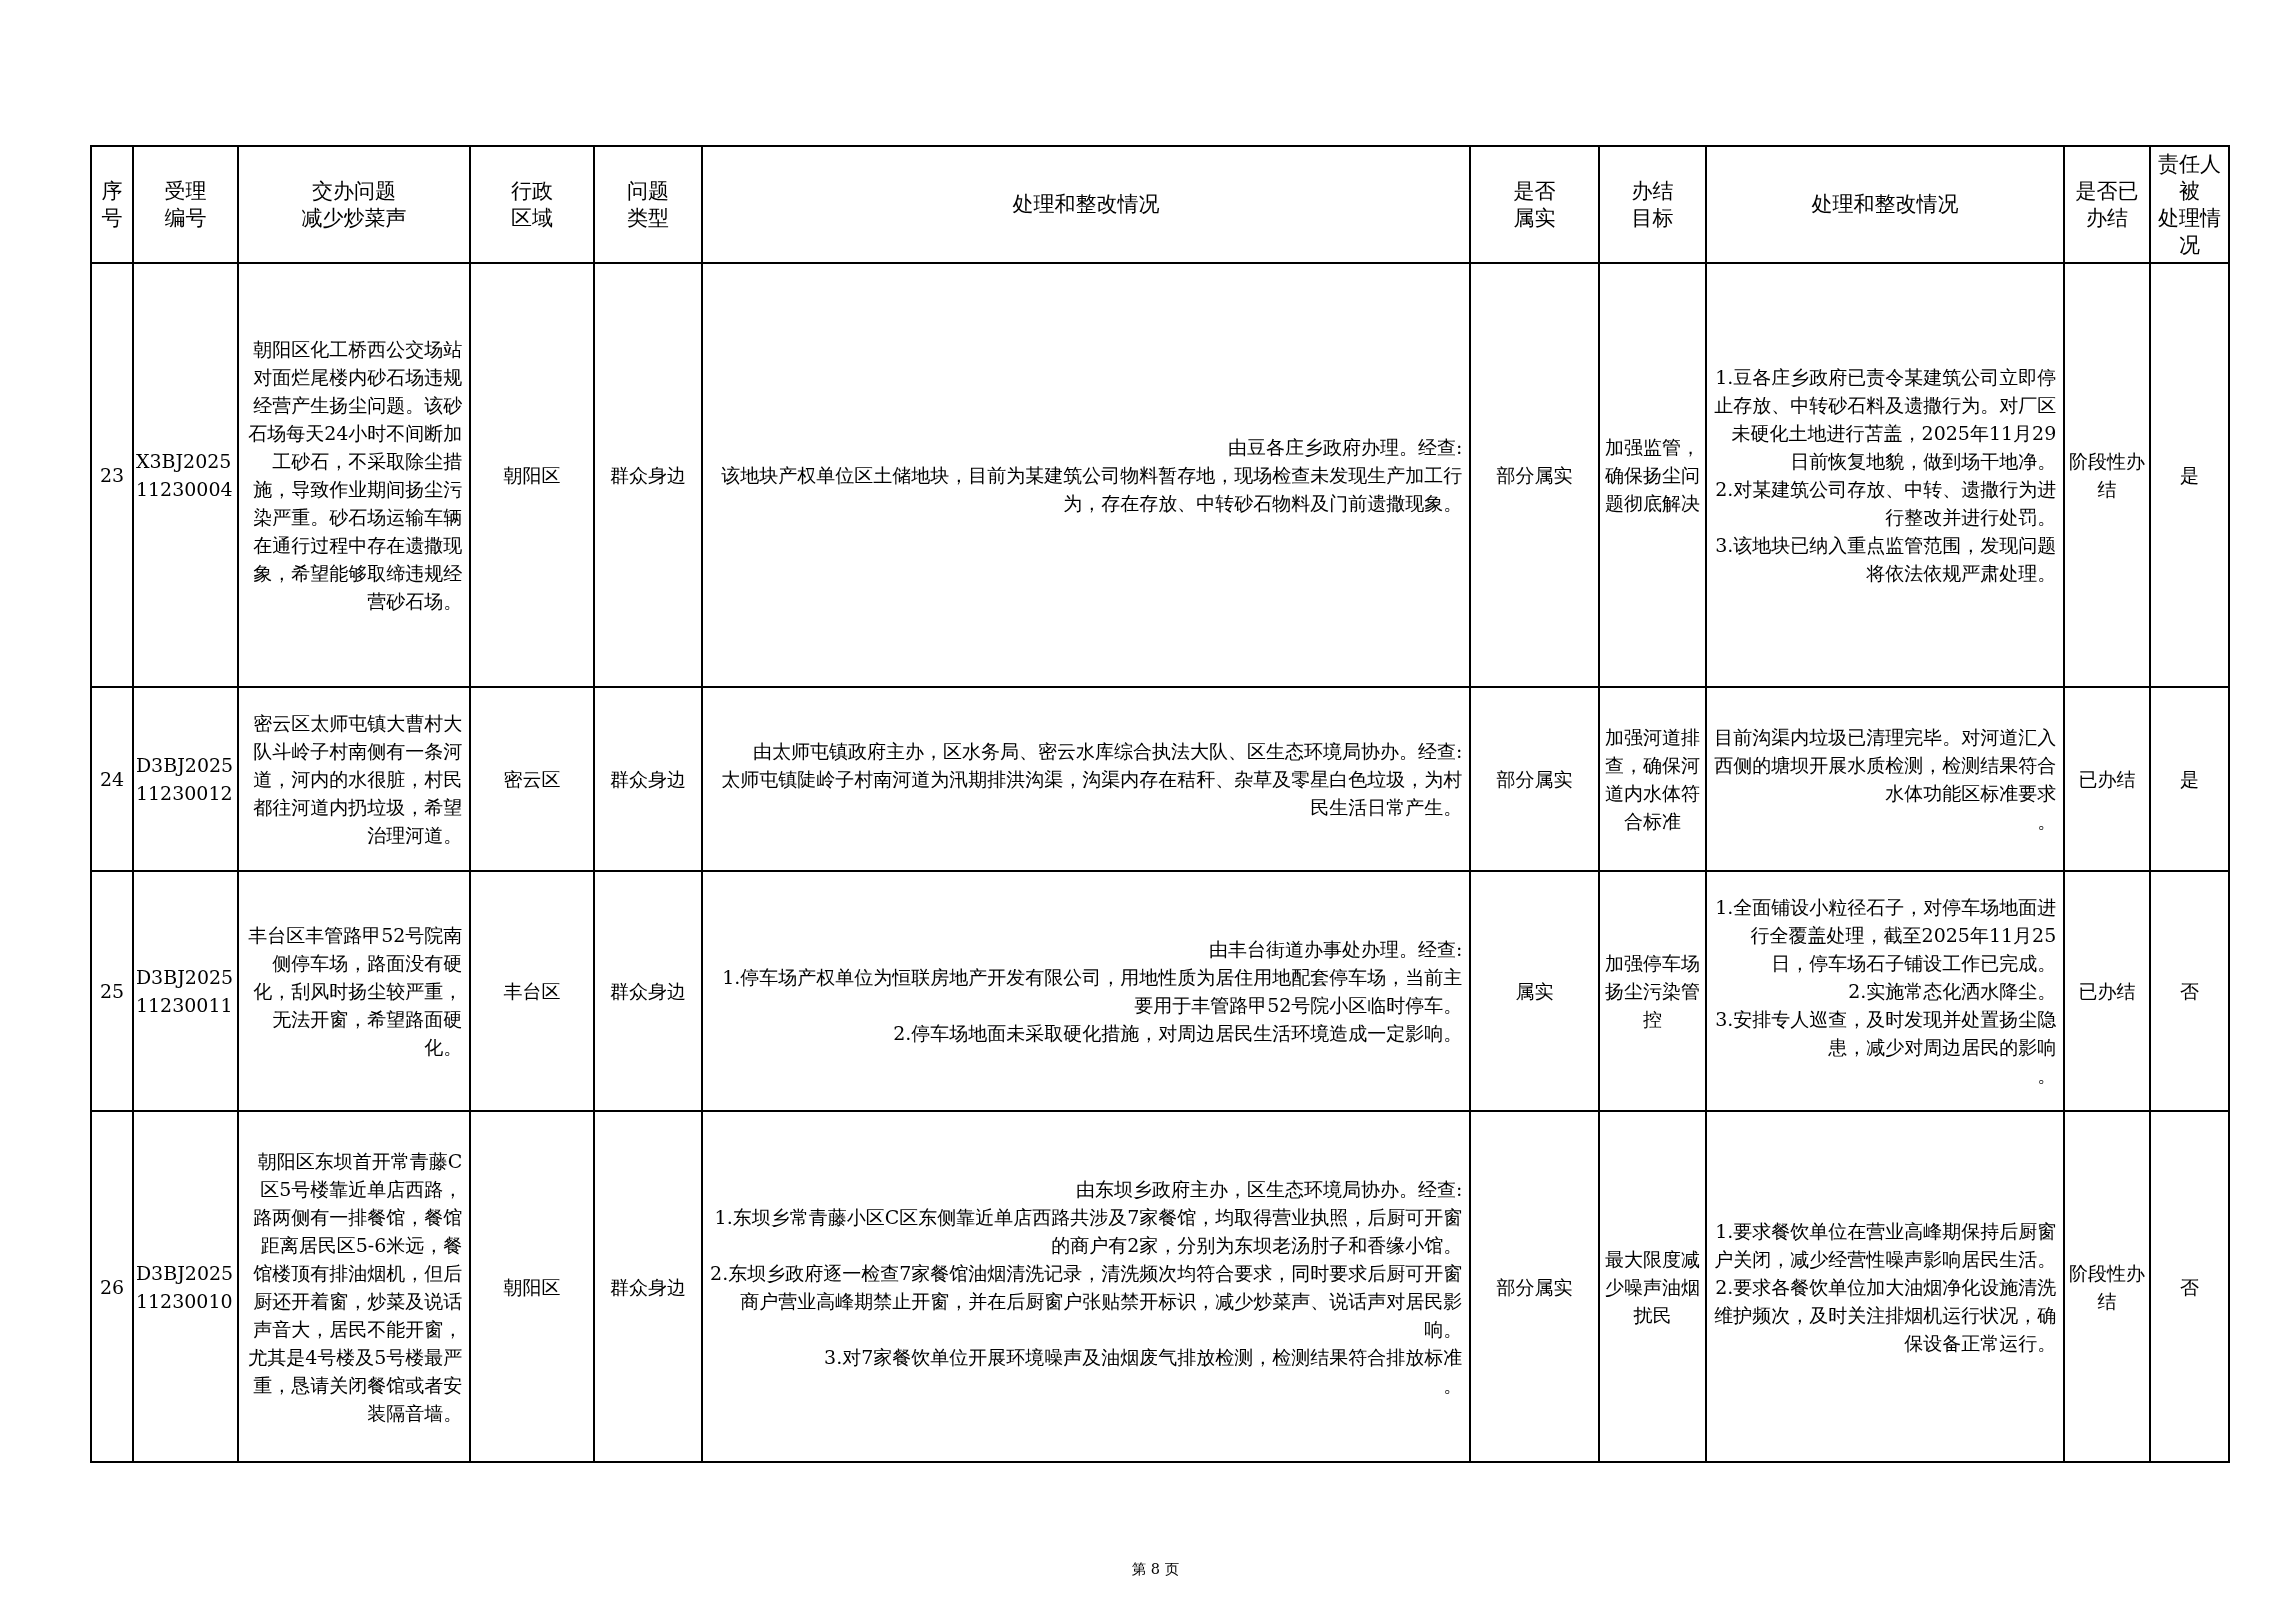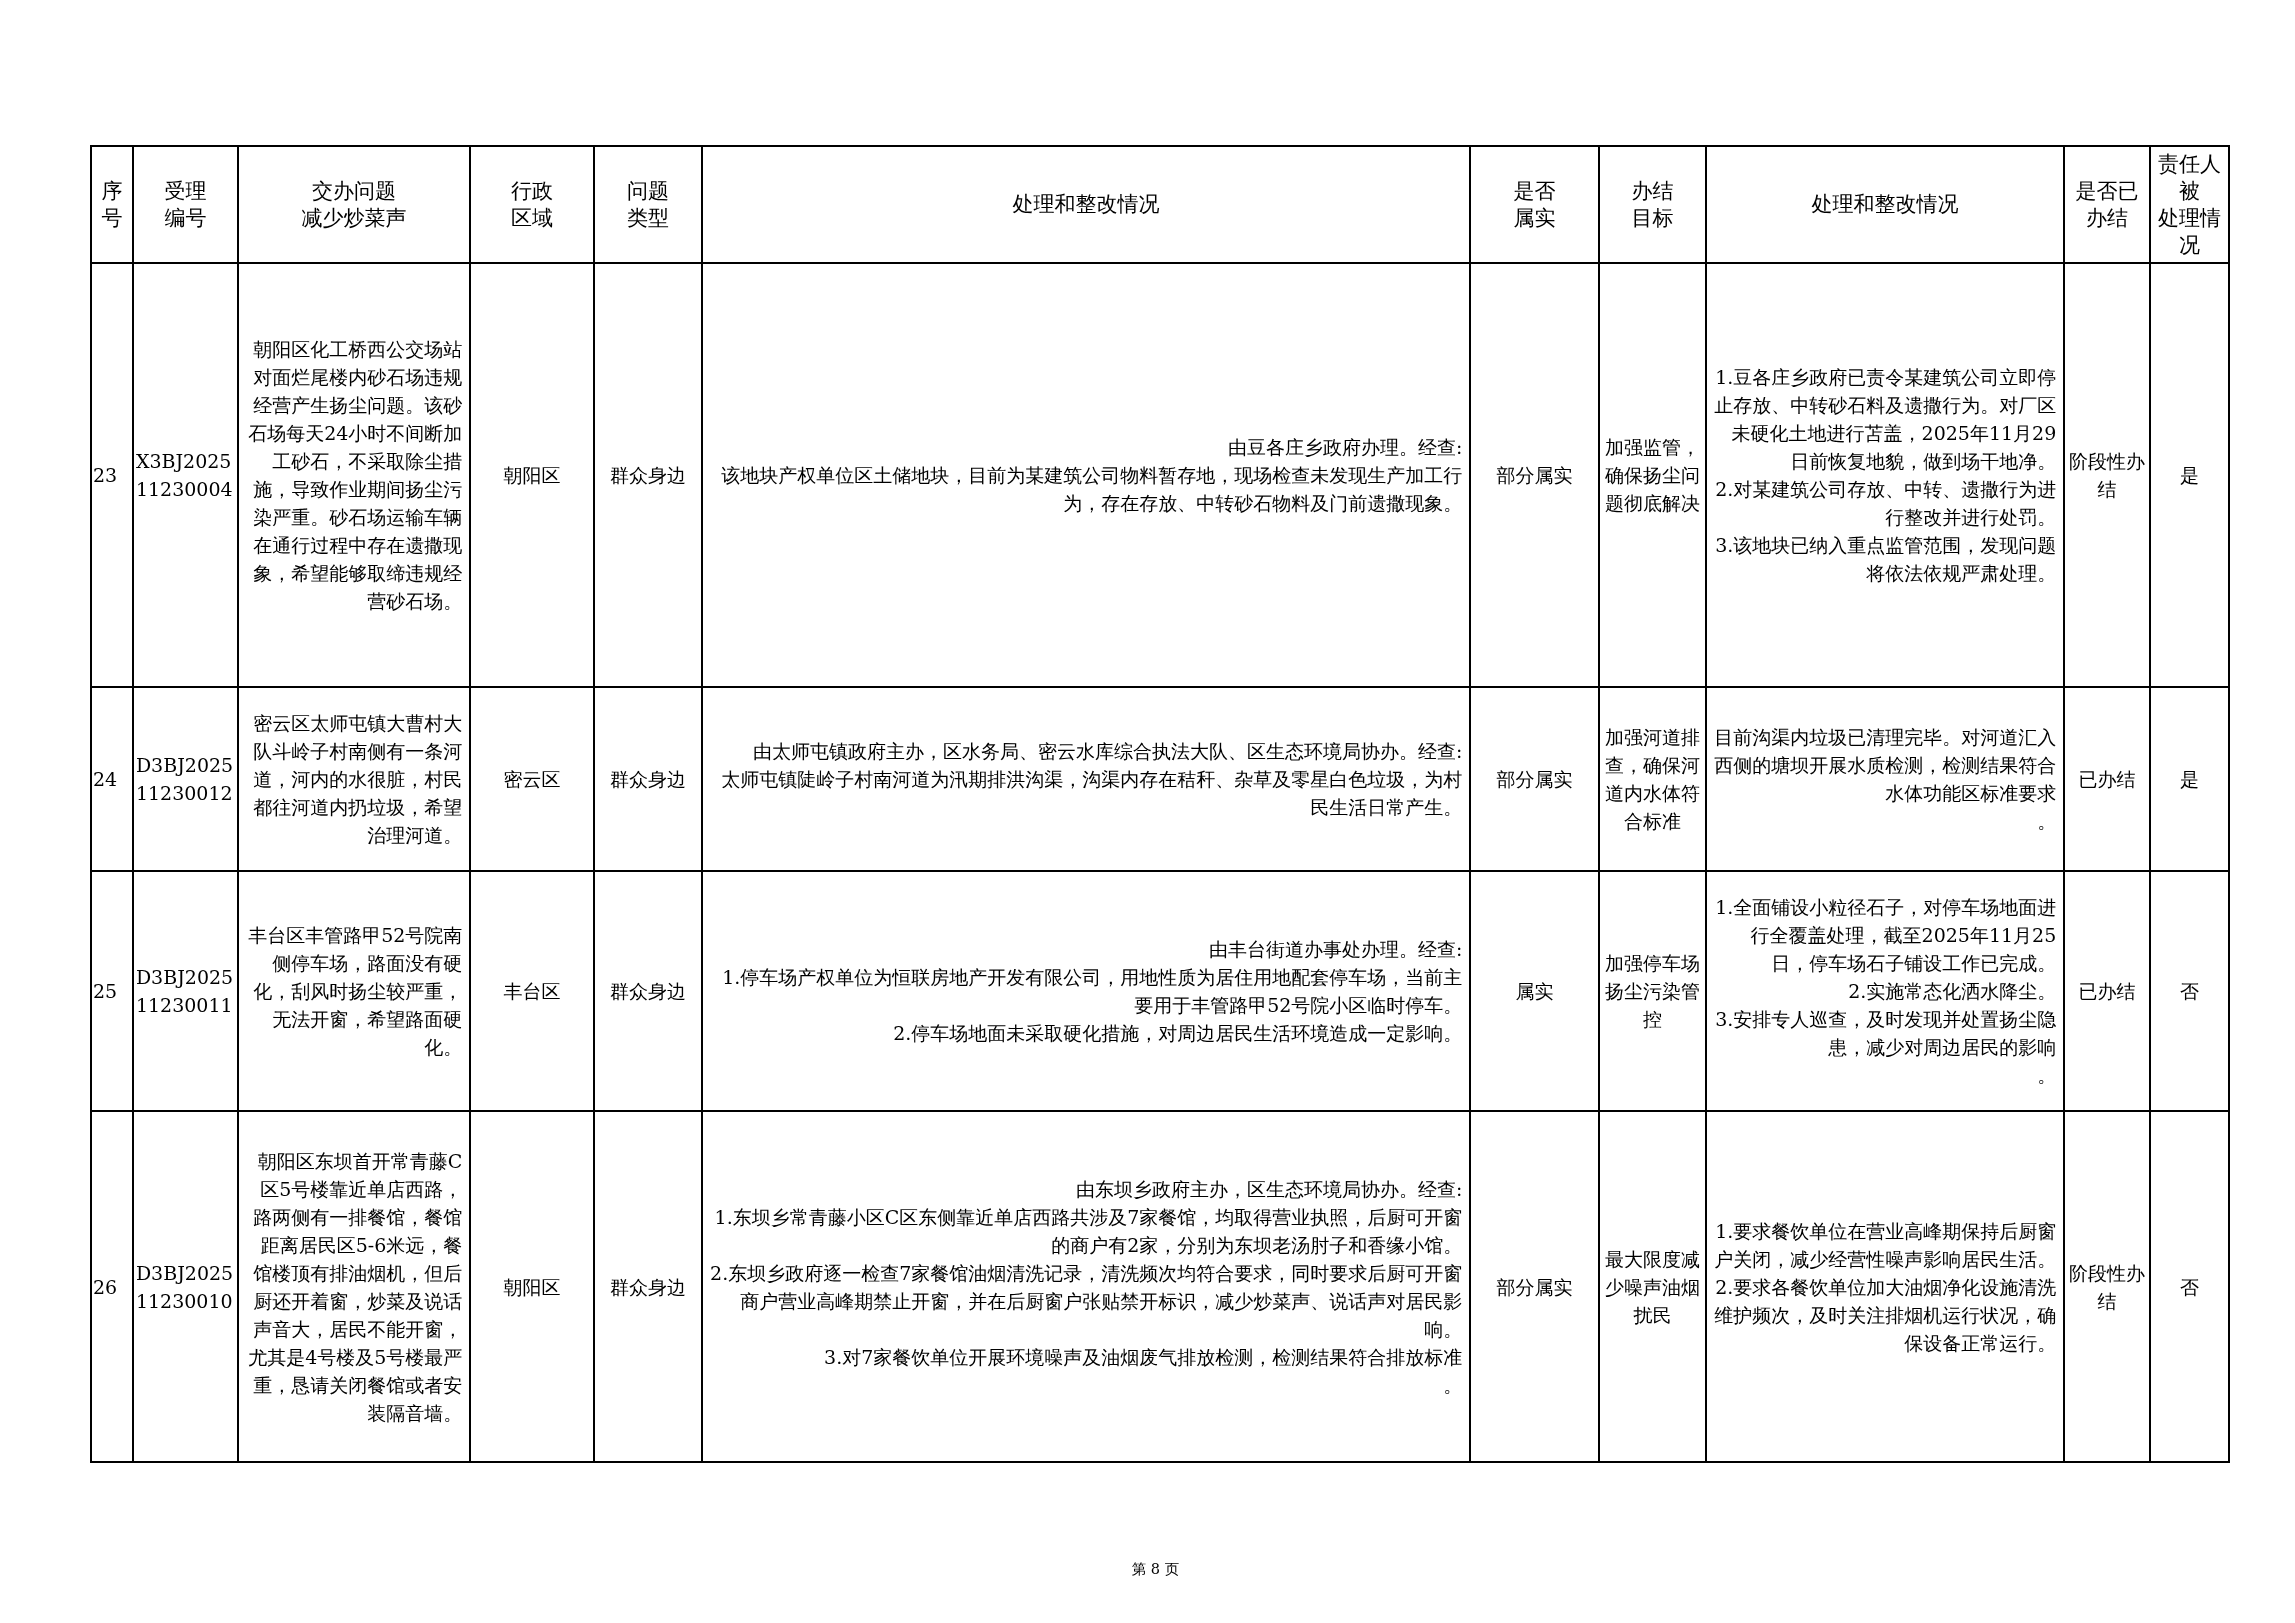--- a/index.html
+++ b/index.html
@@ -22,21 +22,21 @@
       font-family: "DejaVu Sans", "Liberation Sans", sans-serif;
       text-align: center;
       font-size: 21px;
       line-height: 27px;
       height: 115px;
       padding: 0 7px;
     }
     .c { text-align: center; }
     .l { text-align: right; }
     .pre { white-space: pre-line; }
-    .seq { padding: 0 1px !important; text-align: left; }
+    .seq { padding: 0 1px !important; text-align: center; }
     .code { text-align: left; padding: 0 1.9px !important; word-break: break-all; }
     .narrow { padding: 0 3.9px !important; }
     tr.r23 td { height: 422px; }
     tr.r24 td { height: 182px; }
     tr.r25 td { height: 238px; margin-top: 28px; }
     tr.r26 td { height: 349px; margin-left: 41px; }
     .footer {
       position: absolute; left: 8px; width: 100%; top: 1560px;
       text-align: center; font-size: 14.5px;
       font-family: "DejaVu Serif", "Liberation Serif", serif;

